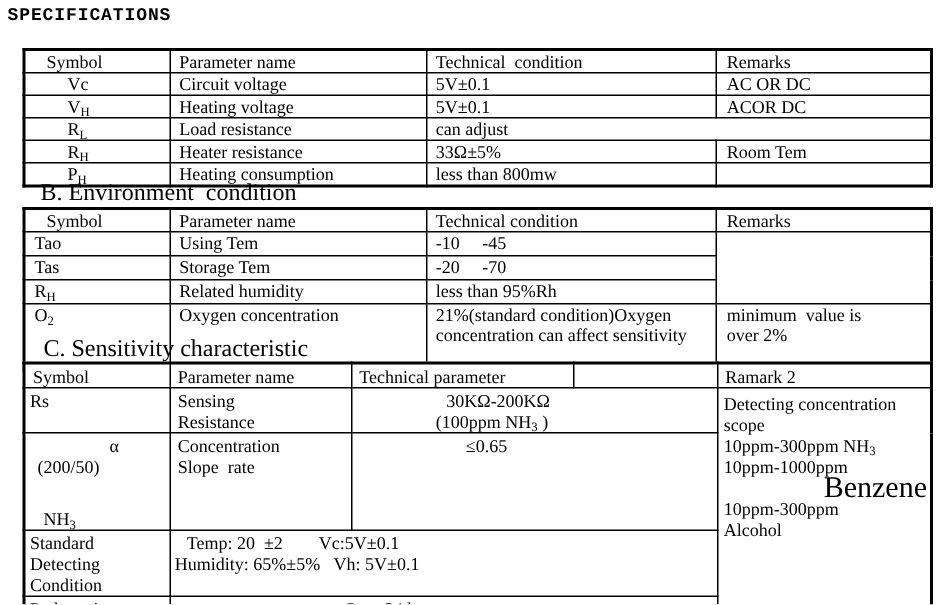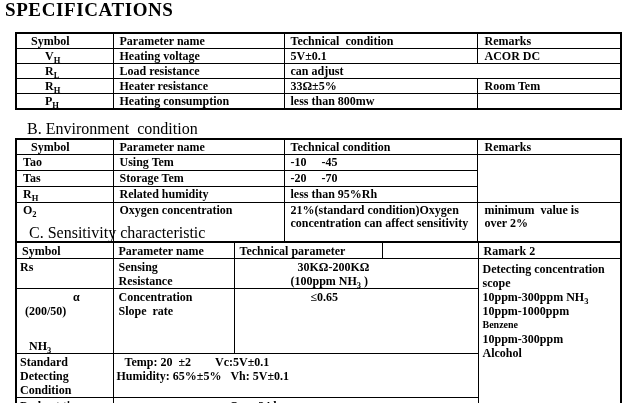--- a/index.html
+++ b/index.html
@@ -1,30 +1,30 @@
 <!DOCTYPE html>
 <html><head>
 <meta charset="utf-8">
 <style>
   html,body{margin:0;padding:0;background:#fff;}
   .page{position:relative;width:628px;height:403px;background:#fff;color:#000;
         font-family:"Liberation Serif", serif;overflow:hidden;}
-  .spec-title{position:absolute;left:5px;top:2px;font-family:Liberation Serif, serif;
-        font-weight:bold;font-size:19px;letter-spacing:0.6px;line-height:16px;}
+  .spec-title{position:absolute;left:5px;top:2px;font-family:Liberation Mono, monospace;
+        font-weight:bold;font-size:12px;letter-spacing:0.6px;line-height:16px;}
   .sec-heading{position:absolute;font-size:16px;line-height:16px;white-space:nowrap;}
   #heading-a{left:38px;top:15px;}
   #heading-b{left:27px;top:121px;}
   #heading-c{left:29px;top:225px;}
   table.tbl{position:absolute;left:15px;width:605px;border-collapse:collapse;
         table-layout:fixed;border:2px solid #000;background:#fff;}
   #table-a{top:32px;}
   #table-b{top:138px;}
   #table-c{top:241px;}
   .tbl td{border:1px solid #000;vertical-align:top;font-size:12px;
-        padding:1px 2px 0 6px;line-height:13px;overflow:hidden;white-space:nowrap;font-weight:bold;}
+        padding:1px 2px 0 6px;line-height:13px;overflow:hidden;white-space:nowrap;}
   #table-a tr{height:14px;}  #table-a tr.hrow{height:15px;}
   #table-b tr{height:16px;}  #table-b tr.hrow{height:15px;} #table-b tr.tall{height:44px;}
   #table-c tr.hrow{height:15px;} #table-c tr.r-rs{height:29px;} #table-c tr.r-alpha{height:43px;}
   #table-c tr.r-std{height:43px;} #table-c tr.r-pre{height:14px;margin-top:39px;}
   #table-c td{line-height:14px;padding:1px 2px 0 5px;}
   #table-a td.sym{padding-left:28px;}
   #table-b td.sym{}
   .tbl td.symh{padding-left:14px;}
   .tbl td.rem{padding-left:7px;}
   #table-c td.sym3{padding-left:3px;}
@@ -34,21 +34,21 @@
   #table-c .ln{line-height:14px;}
   .ind-alpha{padding-left:53px;}
   .ind-nh3{padding-left:9px;margin-top:21px;}
   .ind-sub2{padding-left:5px;}
   .ind-rs1{padding-left:58px;}
   .ind-rs2{padding-left:51px;}
   .ind-val{padding-left:71px;}
   .ind-cond1{padding-left:8px;}
   .ind-over{padding-left:113px;}
   .cond-cell{padding-left:3px !important;}
-  .bz{font-size:10px;line-height:14px;}
+  .bz{font-size:20px;line-height:14px;text-align:right;}
 </style>
 </head>
 <body>
 
 <div class="page">
 
   <div class="spec-title">SPECIFICATIONS</div>
 
   <table class="tbl" id="table-a">
     <colgroup>
@@ -56,20 +56,26 @@
         <col style="width:171px">
         <col style="width:193px">
         <col style="width:144px">
       </colgroup>
     <tbody>
         <tr class="hrow">
       <td class="symh">Symbol</td>
       <td>Parameter name</td>
       <td>Technical&nbsp; condition</td>
       <td class="rem">Remarks</td>
+    </tr>
+    <tr>
+      <td class="sym">Vc</td>
+      <td>Circuit voltage</td>
+      <td>5V±0.1</td>
+      <td class="rem">AC OR DC</td>
     </tr>
     <tr>
       <td class="sym"><span>V</span><sub>H</sub></td>
       <td>Heating voltage</td>
       <td>5V±0.1</td>
       <td class="rem">ACOR DC</td>
     </tr>
     <tr>
       <td class="sym"><span>R</span><sub>L</sub></td>
       <td>Load resistance</td>

